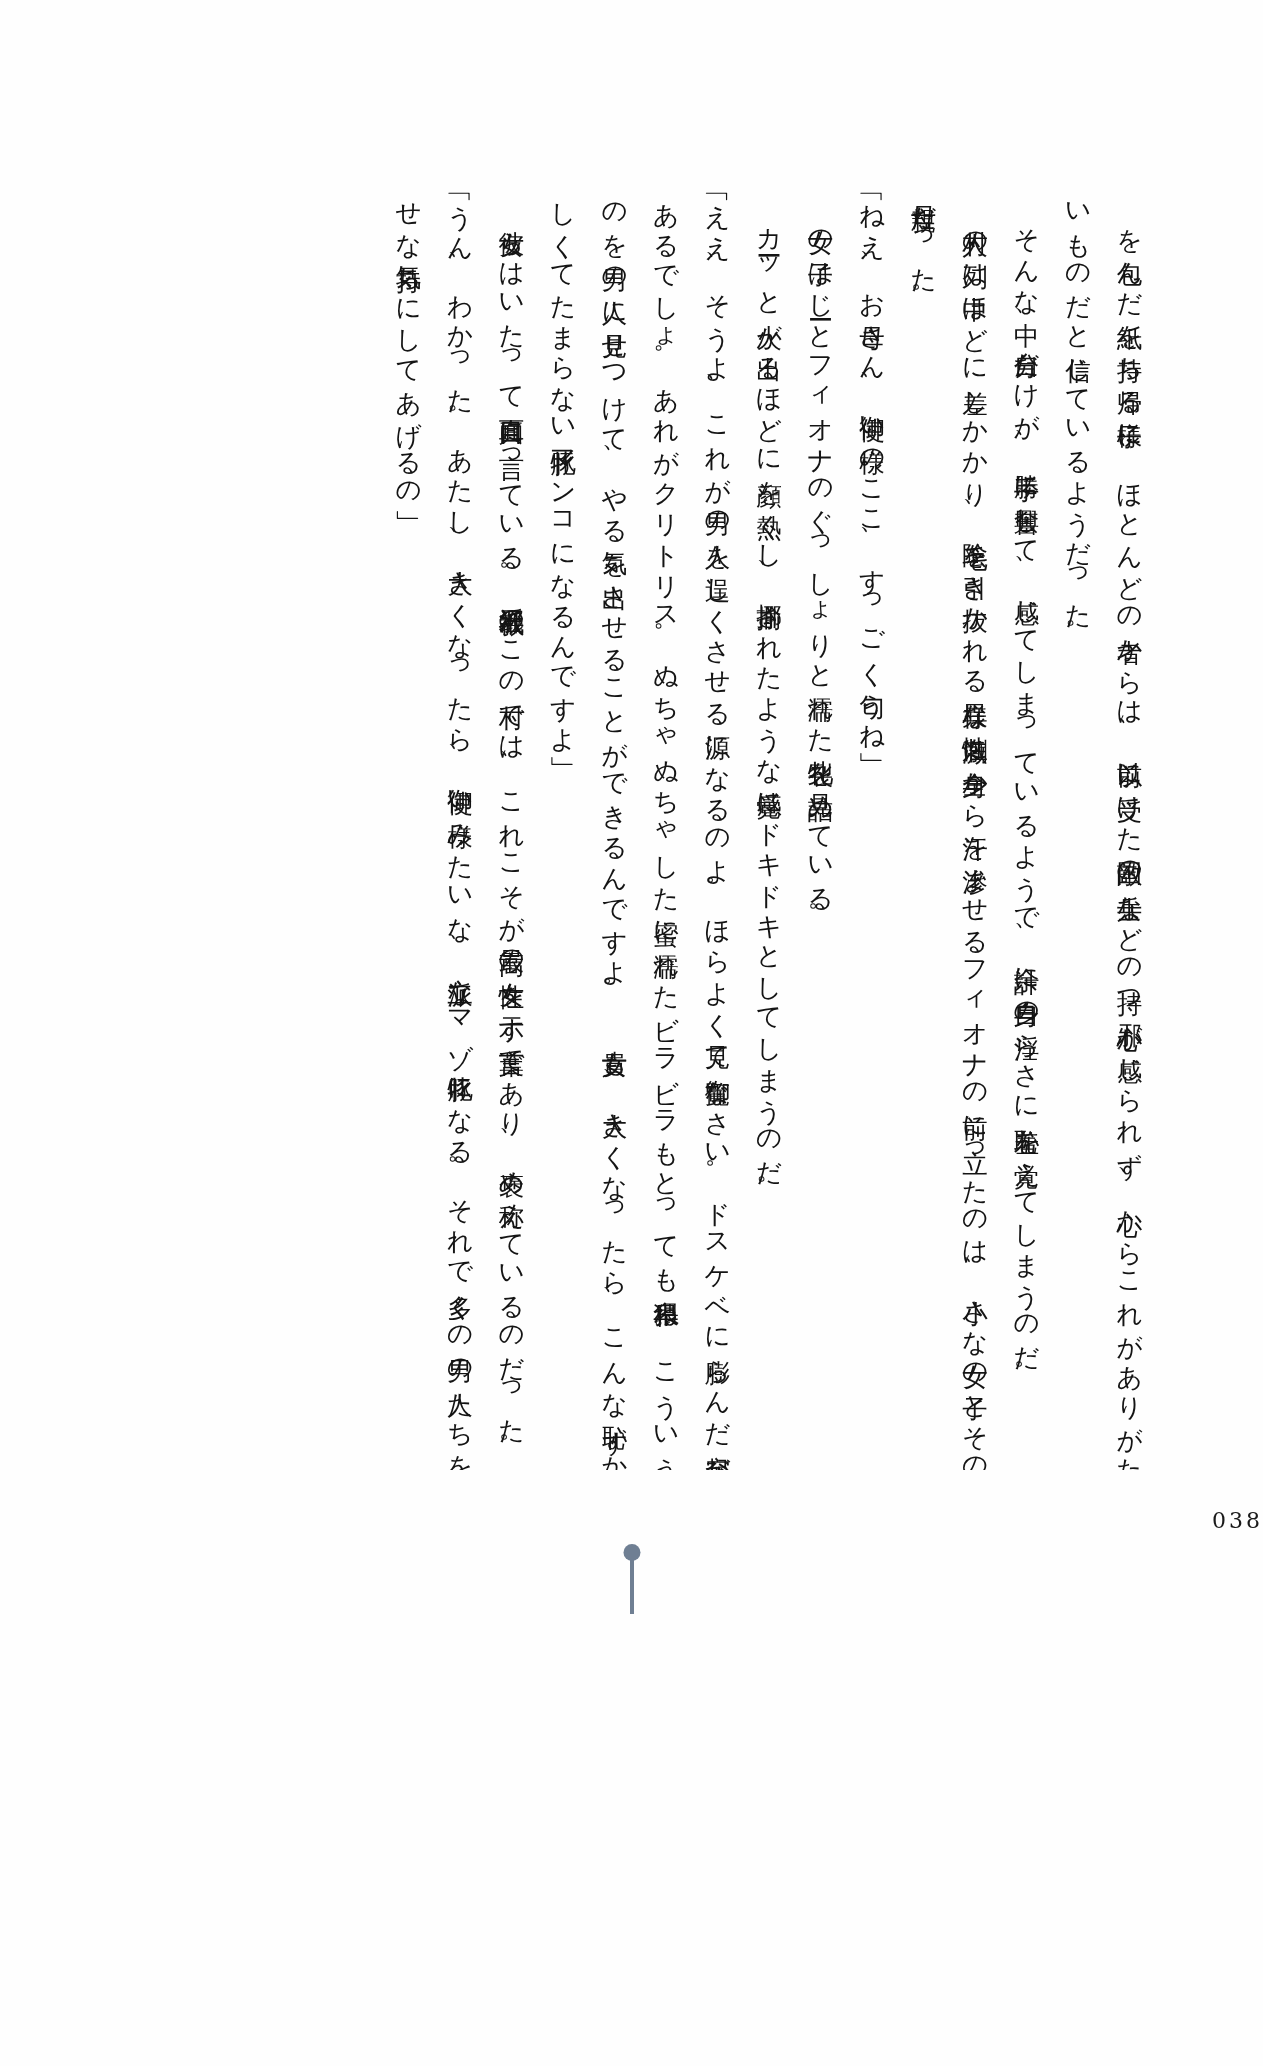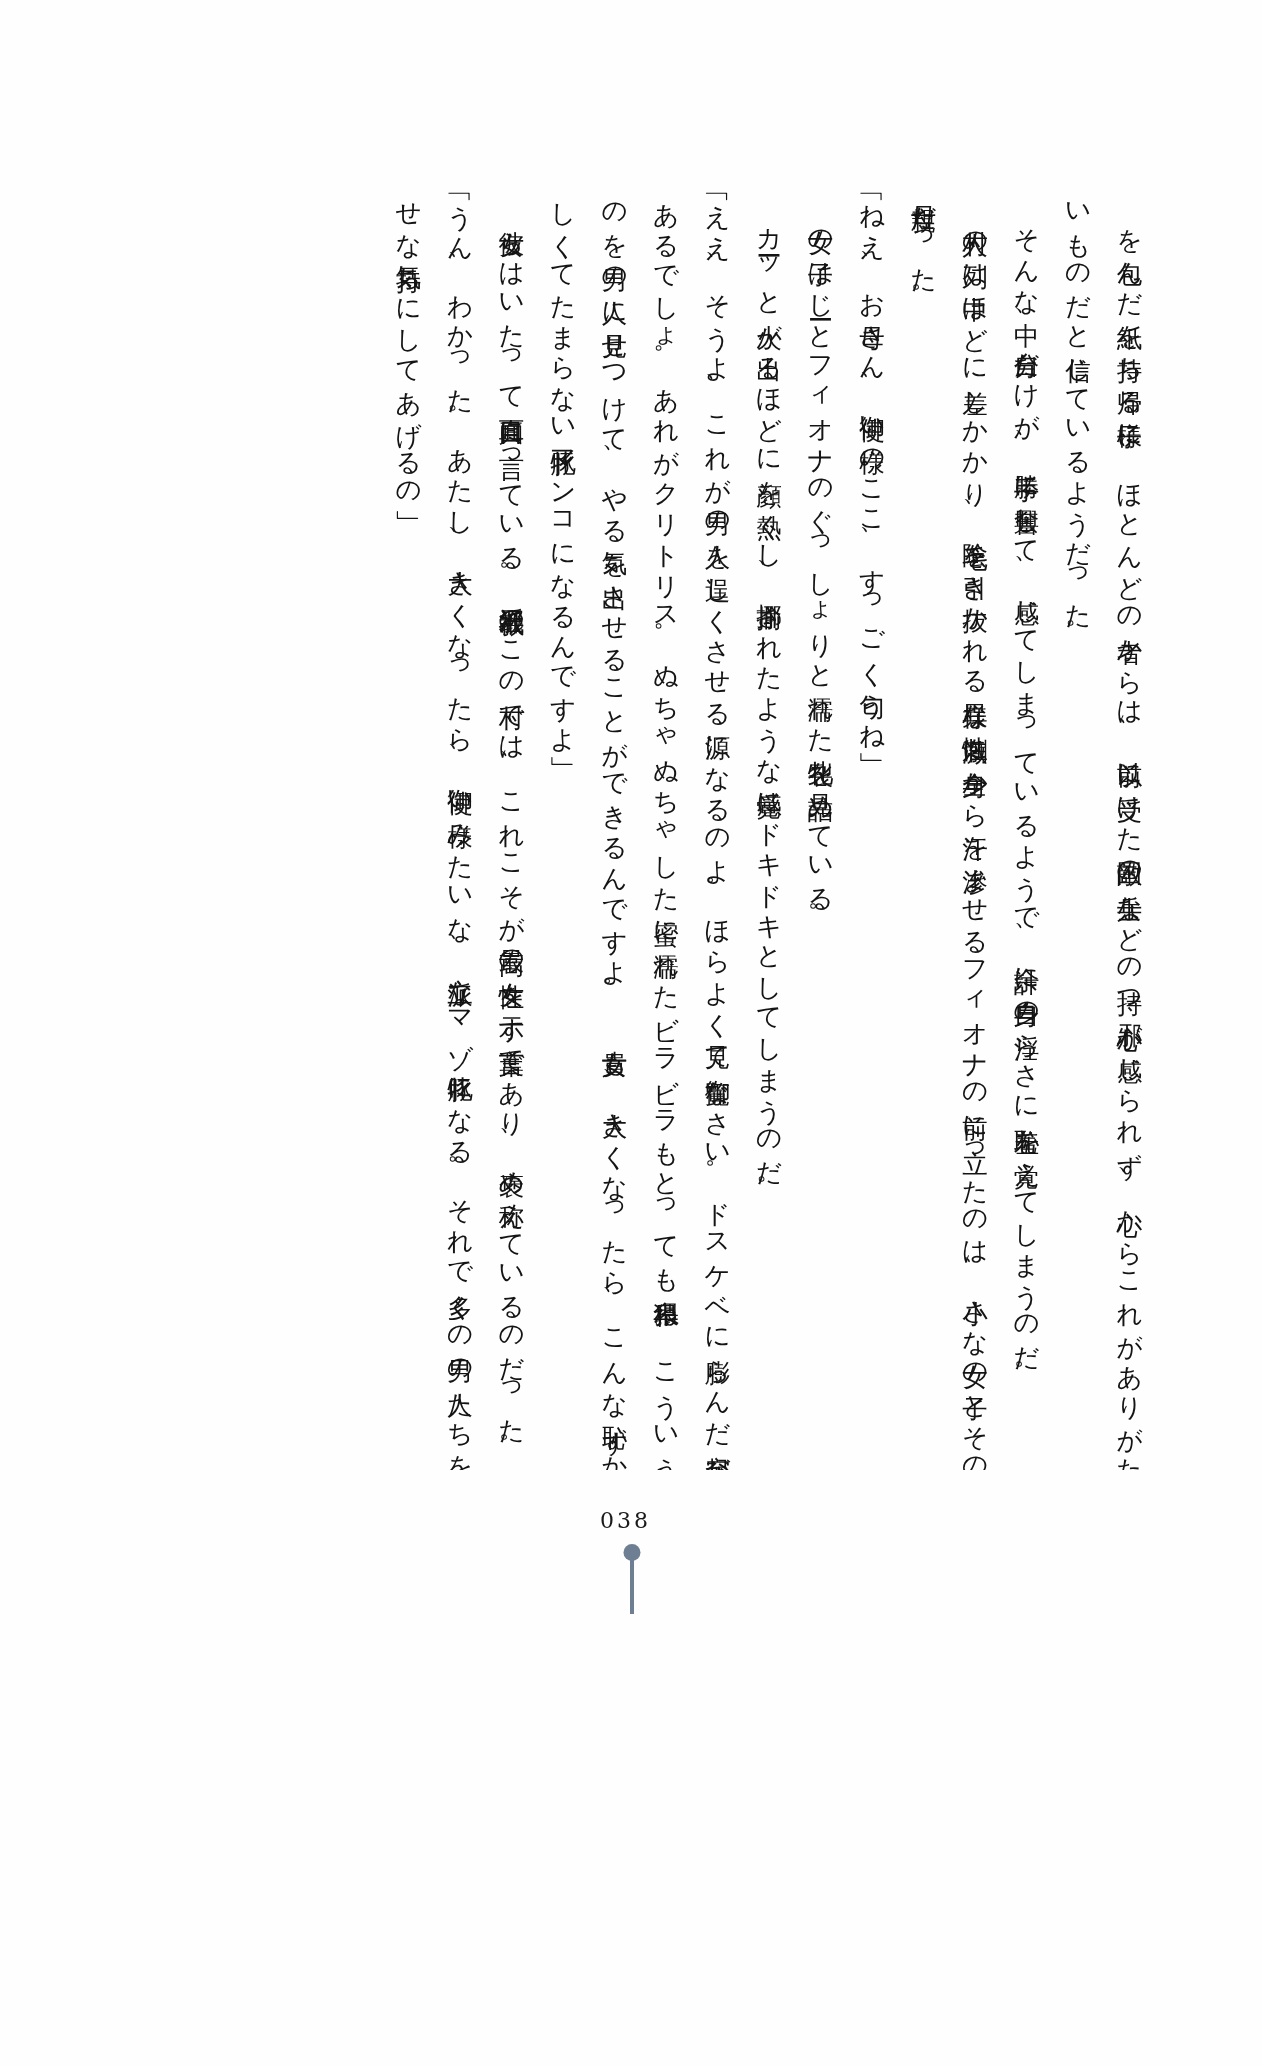--- a/index.html
+++ b/index.html
@@ -46,23 +46,23 @@
     text-indent: 0;
   }
   .text-body p.indent {
     text-indent: 1em;
   }
 
   
   .page-number {
     position: absolute;
     left: 0;
-    right: 12px;
+    right: 0;
     top: 1508px;
-    text-align: center;
+    text-align: right;
     font-size: 22px;
     letter-spacing: 3px;
     font-family: "DejaVu Serif", "Liberation Serif", serif;
     color: #1a1a1a;
   }
 
   
   .footer-mark {
     position: absolute;
     left: 50%;

